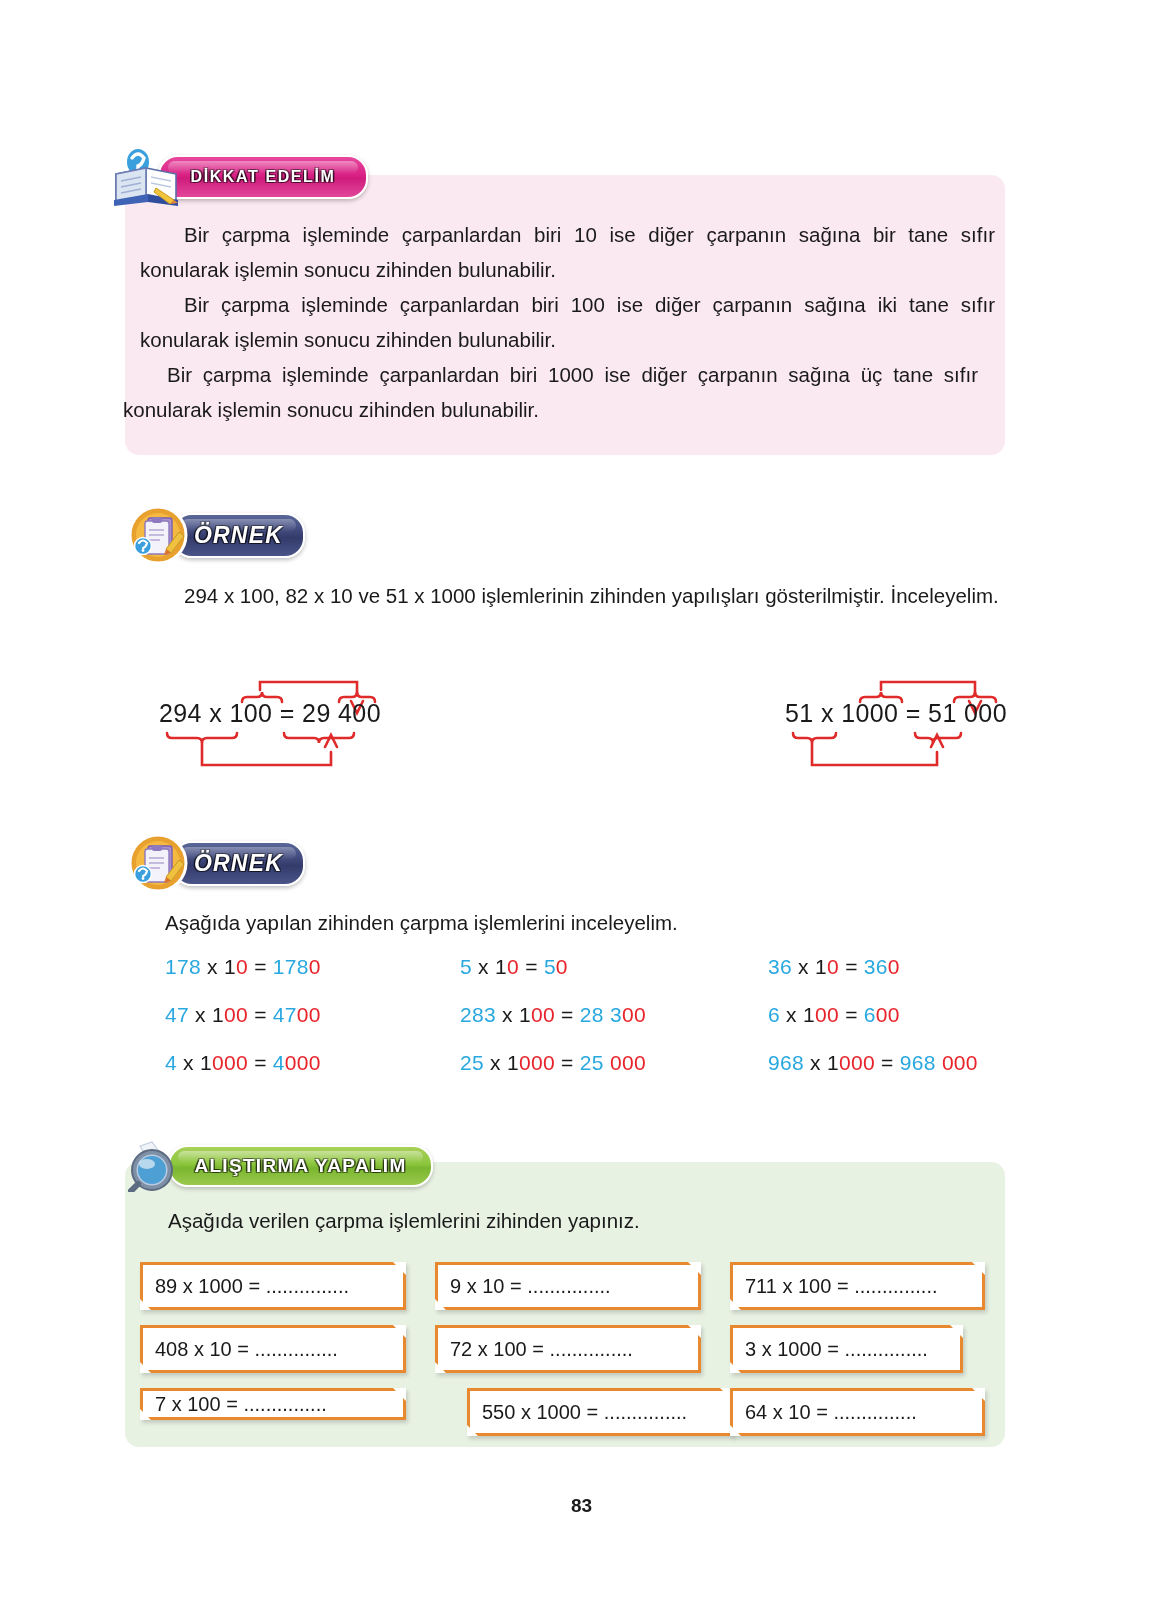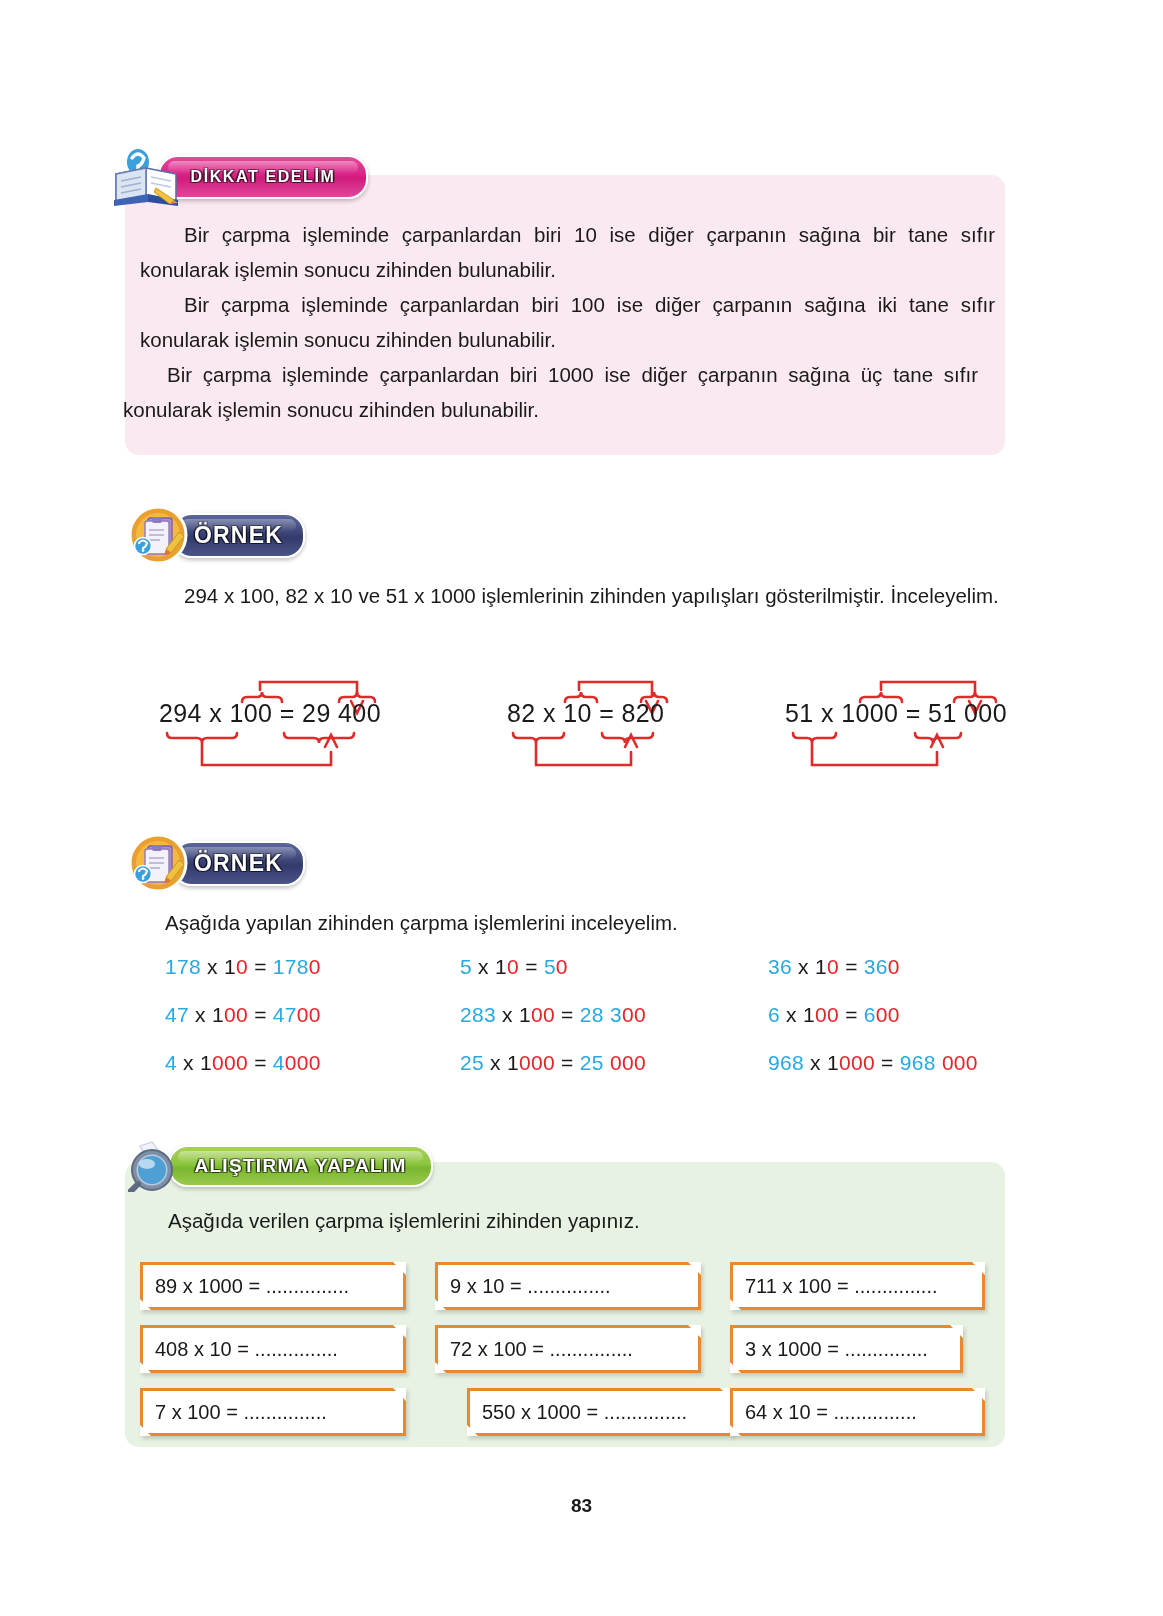--- a/index.html
+++ b/index.html
@@ -63,20 +63,21 @@
     background: linear-gradient(rgba(255,255,255,.38), rgba(255,255,255,0));
   }
   .pill-pink .label { font-size: 16px; }
 
   
   .pill-navy {
     width: 133px; height: 45px;
     background: linear-gradient(#5a6699 0%, #3c4476 45%, #333b6b 55%, #4a5488 100%);
     border: 2.5px solid #ffffff;
     box-shadow: 0 2px 4px rgba(0,0,0,.25);
+    font-style: italic;
   }
   .pill-navy::after {
     content: "";
     position: absolute;
     left: 7px; right: 7px; top: 4px; height: 13px;
     border-radius: 10px;
     background: linear-gradient(rgba(255,255,255,.30), rgba(255,255,255,0));
   }
   .pill-navy .label { font-size: 23px; letter-spacing: 1.2px; }
 
@@ -275,35 +276,20 @@
         <path d="M180 47 q0 -5 5 -5 L193 42 q5 0 5 -5 q0 5 5 5 L211 42 q5 0 5 5"></path>
         <path d="M8 78 q0 5 5 5 L38 83 q5 0 5 5 q0 -5 5 -5 L73 83 q5 0 5 -5"></path>
         <path d="M43 88 L43 110 L172 110 L172 97"></path>
         <path d="M166 92 L172 80 L178 92"></path>
         <path d="M125 78 q0 5 5 5 L155 83 q5 0 5 5 q0 -5 5 -5 L190 83 q5 0 5 -5"></path>
       </g>
     </svg>
     <div class="eq-line">294 x 100 = 29 400</div>
   </div>
 
-  <div class="diagram" style="left:500px; top:655px; width:200px;">
-    <svg width="200" height="120">
-      <g stroke="#e02b2b" stroke-width="2.6" fill="none" stroke-linecap="round">
-        <path d="M72 35 L72 27 L145 27 L145 40"></path>
-        <path d="M139 46 L145 58 L151 46"></path>
-        <path d="M58 47 q0 -5 5 -5 L69 42 q5 0 5 -5 q0 5 5 5 L85 42 q5 0 5 5"></path>
-        <path d="M134 47 q0 -5 5 -5 L142 42 q5 0 5 -5 q0 5 5 5 L155 42 q5 0 5 5"></path>
-        <path d="M6 78 q0 5 5 5 L24 83 q5 0 5 5 q0 -5 5 -5 L52 83 q5 0 5 -5"></path>
-        <path d="M29 88 L29 110 L124 110 L124 97"></path>
-        <path d="M118 92 L124 80 L130 92"></path>
-        <path d="M95 78 q0 5 5 5 L113 83 q5 0 5 5 q0 -5 5 -5 L141 83 q5 0 5 -5"></path>
-      </g>
-    </svg>
-    <div class="eq-line">82 x 10 = 820</div>
-  </div>
 
   <div class="diagram" style="left:778px; top:655px; width:240px;">
     <svg width="240" height="120">
       <g stroke="#e02b2b" stroke-width="2.6" fill="none" stroke-linecap="round">
         <path d="M96 35 L96 27 L190 27 L190 40"></path>
         <path d="M184 46 L190 58 L196 46"></path>
         <path d="M75 47 q0 -5 5 -5 L91 42 q5 0 5 -5 q0 5 5 5 L112 42 q5 0 5 5"></path>
         <path d="M169 47 q0 -5 5 -5 L185 42 q5 0 5 -5 q0 5 5 5 L206 42 q5 0 5 5"></path>
         <path d="M8 78 q0 5 5 5 L22 83 q5 0 5 5 q0 -5 5 -5 L46 83 q5 0 5 -5"></path>
         <path d="M27 88 L27 110 L152 110 L152 97"></path>
@@ -392,19 +378,19 @@
   <div class="para" style="left:168px; top:1203px; width:830px;">Aşağıda verilen çarpma işlemlerini zihinden yapınız.</div>
 
   <div class="exbox" style="left:140px; top:1262px; width:266px; height:48px;">89 x 1000 = ...............</div>
   <div class="exbox" style="left:435px; top:1262px; width:266px; height:48px;">9 x 10 = ...............</div>
   <div class="exbox" style="left:730px; top:1262px; width:255px; height:48px;">711 x 100 = ...............</div>
 
   <div class="exbox" style="left:140px; top:1325px; width:266px; height:48px;">408 x 10 = ...............</div>
   <div class="exbox" style="left:435px; top:1325px; width:266px; height:48px;">72 x 100 = ...............</div>
   <div class="exbox" style="left:730px; top:1325px; width:233px; height:48px;">3 x 1000 = ...............</div>
 
-  <div class="exbox" style="left:140px; top:1388px; width:266px; height:48px;">7 x 100 = ...............</div>
+  <div class="exbox" style="left:140px; top:1388px; width:266px; height:32px;">7 x 100 = ...............</div>
   <div class="exbox" style="left:435px; top:1388px; width:266px; height:48px;margin-left:32px;">550 x 1000 = ...............</div>
   <div class="exbox" style="left:730px; top:1388px; width:255px; height:48px;">64 x 10 = ...............</div>
 
   <div class="page-number">83</div>
 
 </div>
 
 </body></html>

